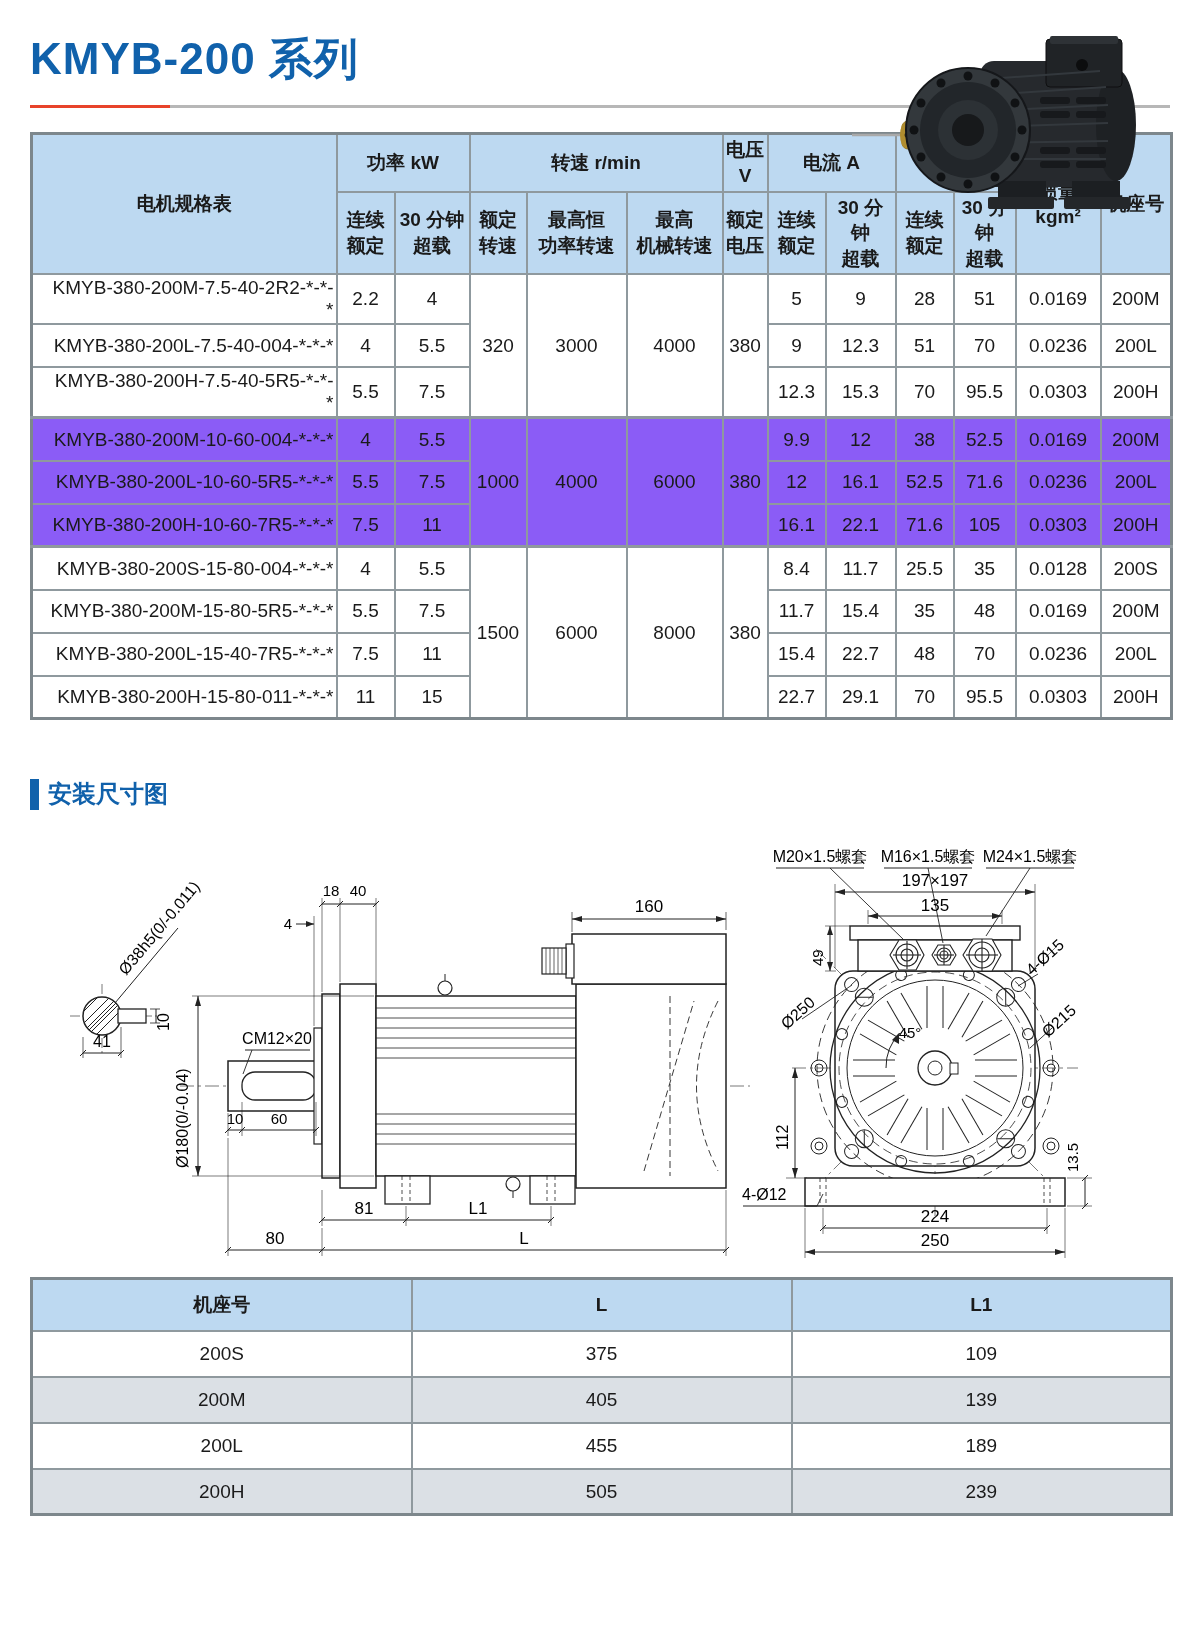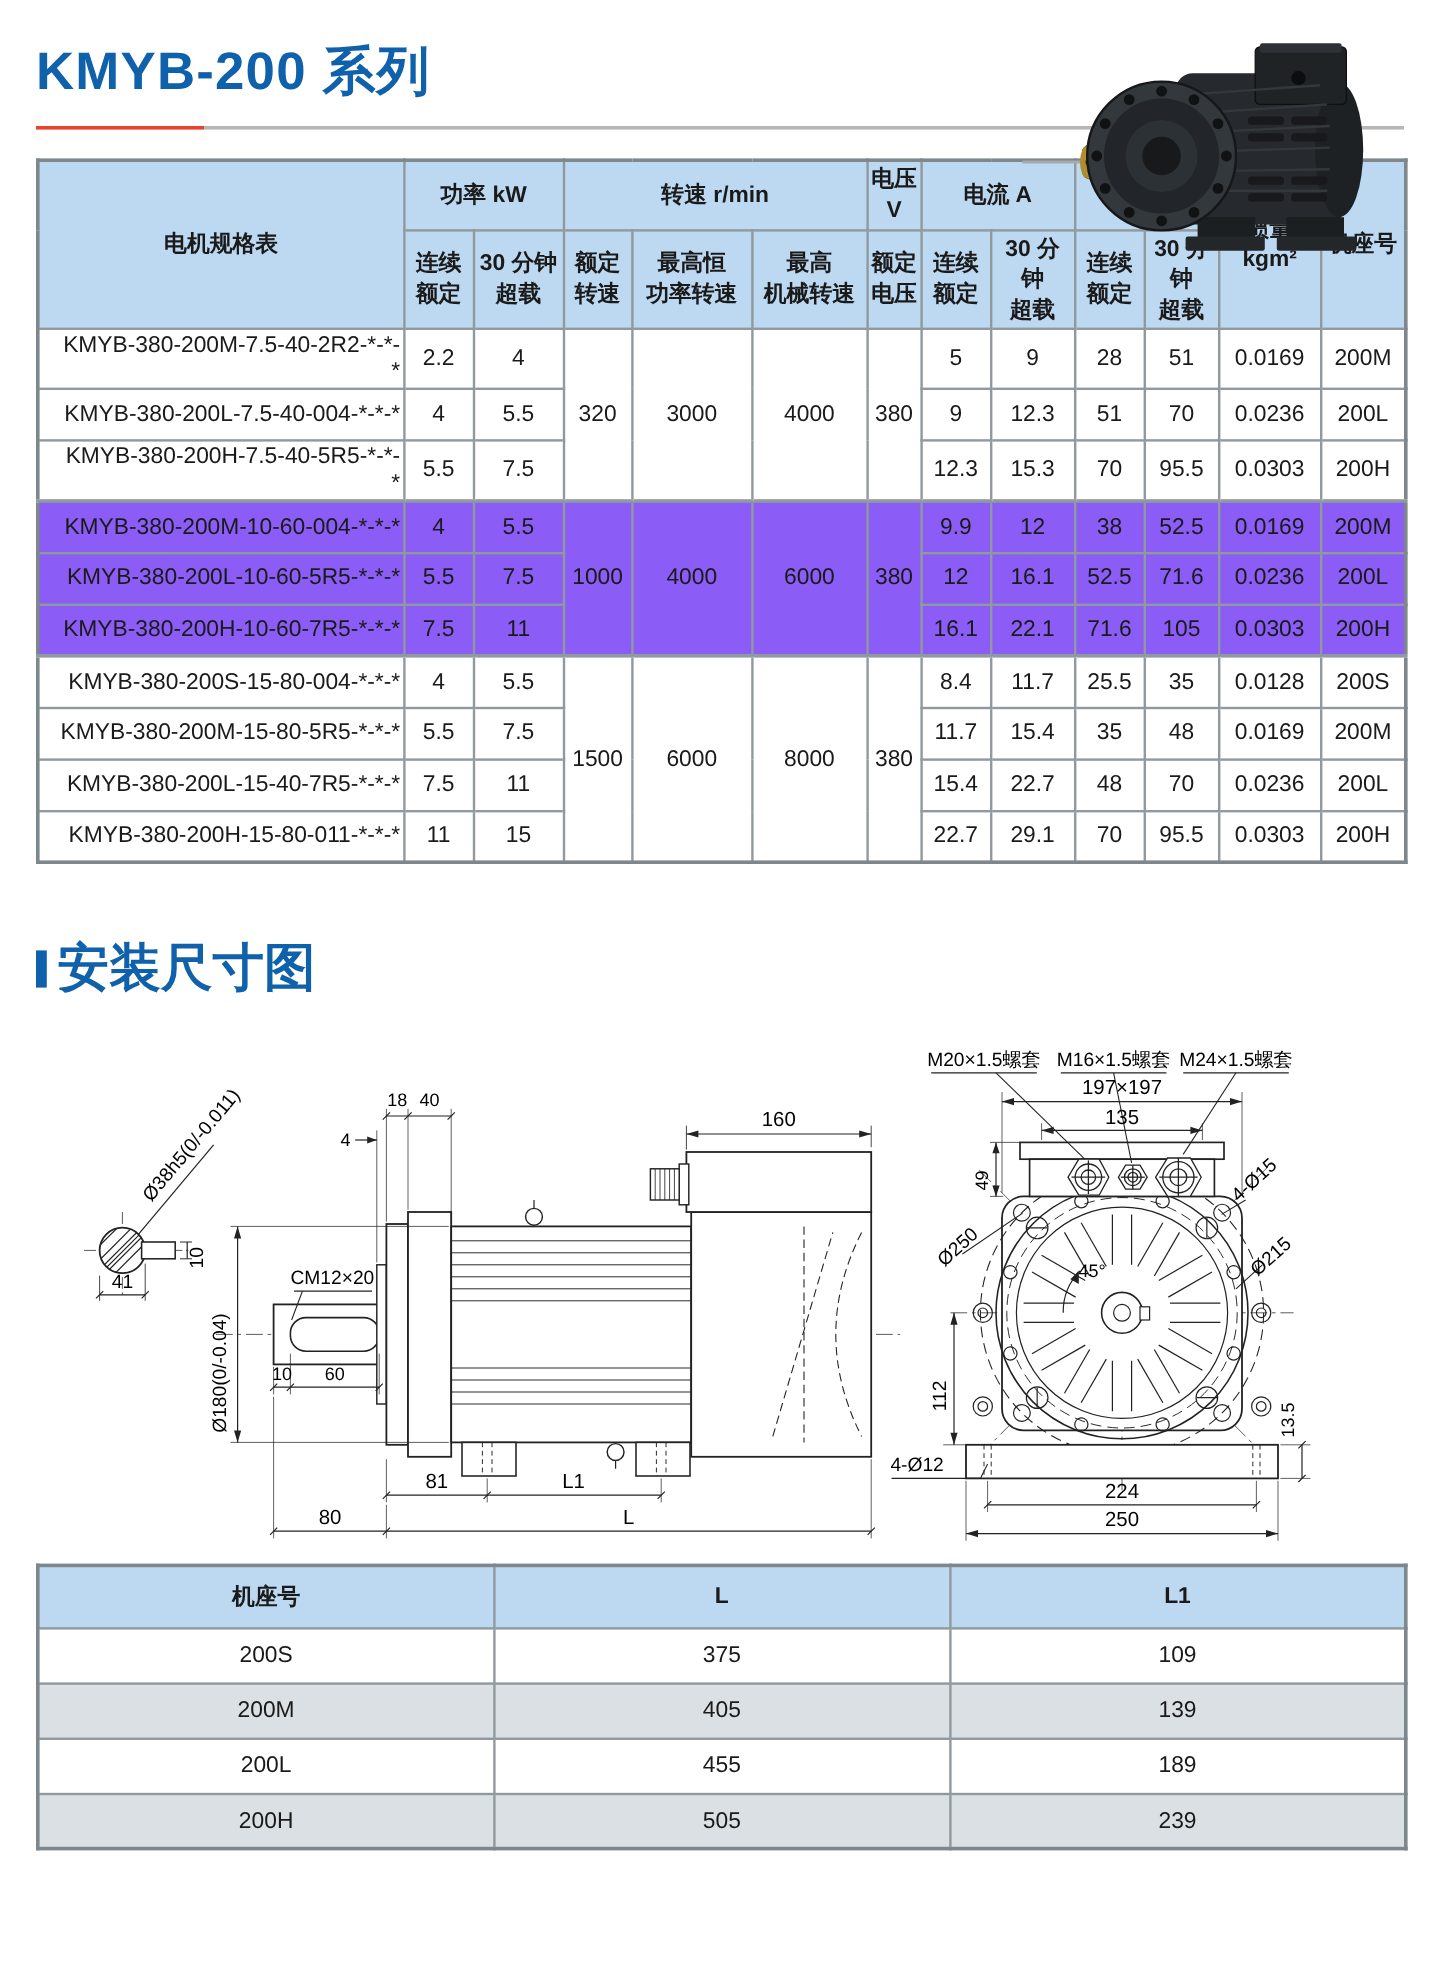--- a/index.html
+++ b/index.html
@@ -14,21 +14,21 @@
   }
   .divider {
     margin-top:16px; height:3px; width:100%;
     background:linear-gradient(to right,#e8432a 0,#e8432a 140px,#b7b7b7 140px,#b7b7b7 100%);
   }
   .section-head { display:flex; align-items:center; margin-top:20px; }
   .section-head .bar { width:9px; height:27px; background:#1061ab; margin-right:9px; }
   .section-head .txt { font-size:28px; font-weight:bold; color:#1061ab; }
   .section-head.big { margin-top:58px; }
   .section-head.big .bar { height:31px; }
-  .section-head.big .txt { font-size:43px; }
+  .section-head.big .txt { font-size:24px; }
 
   .motor-photo { position:absolute; top:5px; right:25px; width:295px; height:185px; }
 
   table.spec {
     margin-top:24px; width:1140px; border-collapse:collapse; table-layout:fixed;
     font-size:19px; border:3px solid #7d878c;
   }
   table.spec th, table.spec td {
     border:2px solid #8f999e; text-align:center; vertical-align:middle; padding:2px;
   }

